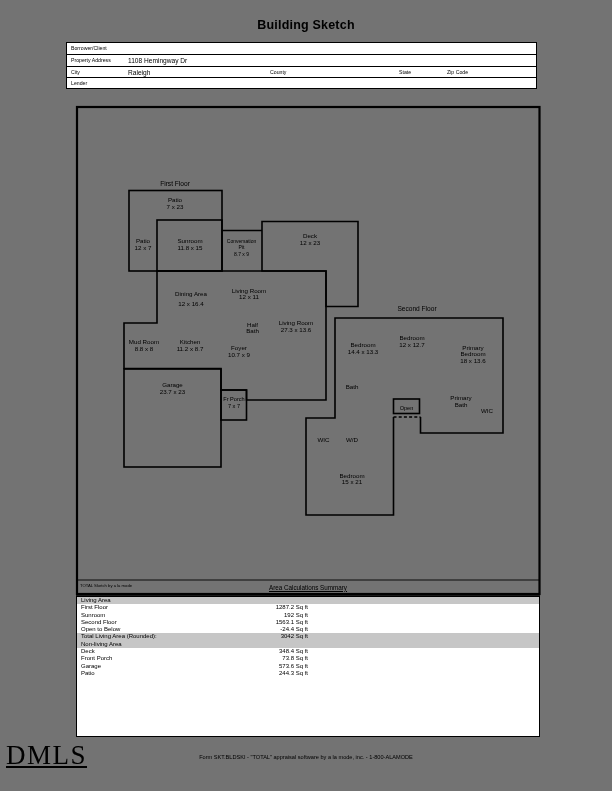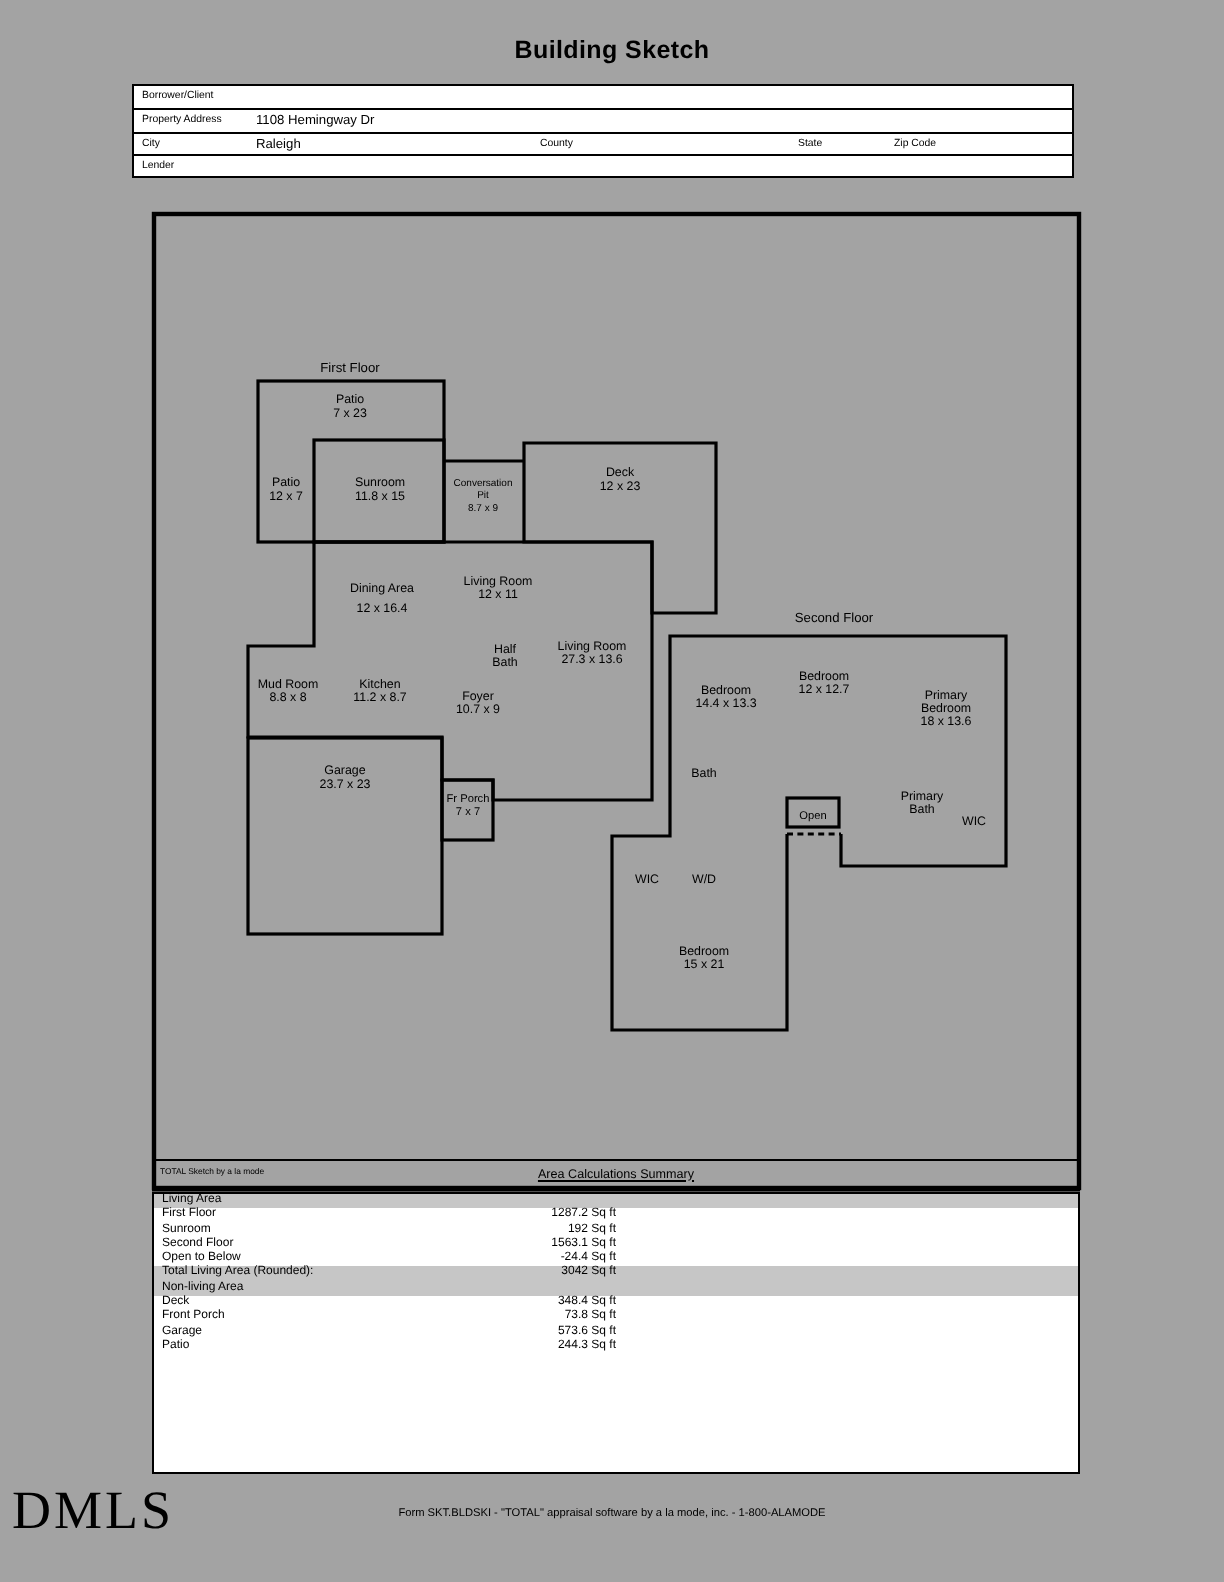--- a/index.html
+++ b/index.html
@@ -1,17 +1,17 @@
 <!DOCTYPE html>
 <html><head>
 <meta charset="utf-8">
 <style>
   * { margin:0; padding:0; box-sizing:border-box; }
   html,body { width:612px; height:791px; background:#fff; font-family:"Liberation Sans", sans-serif; color:#000; }
-  .page { position:relative; width:612px; height:791px; background:#a3a3a3; overflow:hidden; }
+  .page { position:relative; width:612px; height:791px; background:#737373; overflow:hidden; }
 
   .title { position:absolute; top:18px; left:0; width:612px; text-align:center;
            font-size:12.5px; font-weight:bold; letter-spacing:.2px; }
 
   
   .htable { position:absolute; left:66px; top:42px; width:471px; height:46.5px;
             border:1.6px solid #000; background:#fff; }
   .hrow { position:relative; width:100%; height:11.3px; border-top:0.8px solid #000; }
   .hrow:first-child { border-top:none; }
   .hlabel { position:absolute; left:4px; top:0; font-size:5.2px; line-height:11px; }
@@ -38,21 +38,21 @@
   
   .stable { position:absolute; left:76px; top:596px; width:464px; height:141px;
             border:1.6px solid #000; background:#fff; }
   .srow { position:relative; width:100%; height:7.3px; font-size:6px; line-height:7.3px; }
   .srow.gray { background:#c6c6c6; }
   .slabel { position:absolute; left:4px; top:0; }
   .sval  { position:absolute; left:131px; width:100px; text-align:right; top:0; }
 
   
   .logo { position:absolute; left:6px; top:740px; font-family:"Liberation Serif", serif;
-          font-size:27px; letter-spacing:1.5px; }
+          font-size:27px; letter-spacing:1.5px;text-decoration:underline; }
   .formline { position:absolute; left:0; top:754px; width:612px; text-align:center; font-size:5.6px; }
 </style>
 </head>
 <body>
 
 <div class="page">
 
   <div class="title">Building Sketch</div>
 
   <div class="htable">

